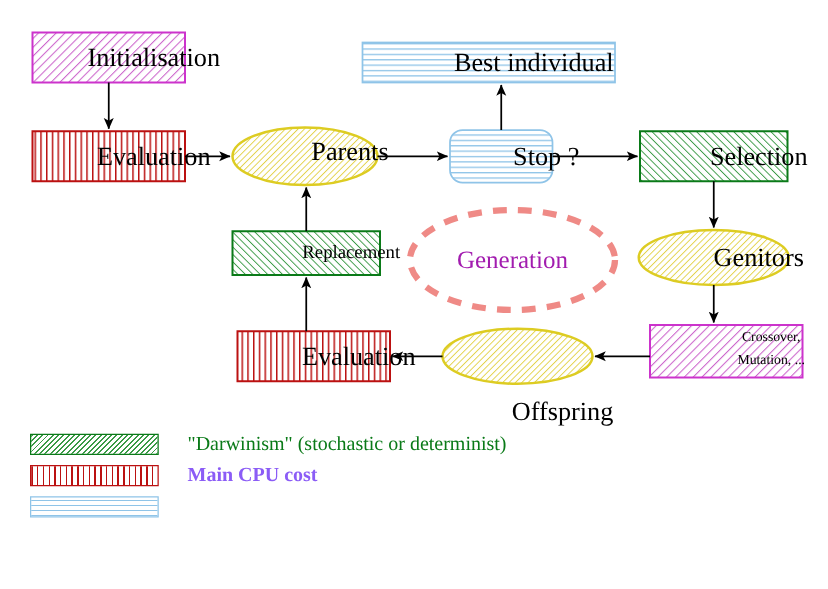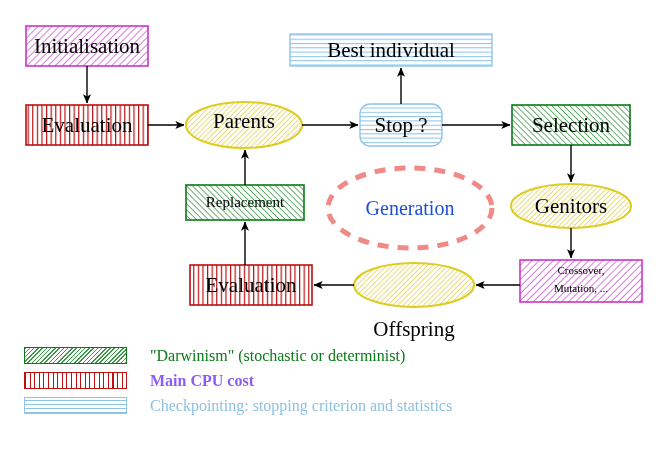--- a/index.html
+++ b/index.html
@@ -26,31 +26,32 @@
   .node-label {
     position: absolute;
     display: flex;
     align-items: center;
     justify-content: center;
     text-align: center;
     color: #000000;
     line-height: 1.05;
     pointer-events: none;
     white-space: nowrap;
+    padding-left: 36px;
   }
   .lbl-big   { font-size: 21px; }
   .lbl-med   { font-size: 15px; }
   .lbl-small { font-size: 11px; }
 
   .gen-label {
     position: absolute;
     display: flex;
     align-items: center;
     justify-content: center;
-    color: #1d4ed8;
+    color: #a21caf;
     font-size: 20px;
   }
 
   
   #legend {
     position: absolute;
     left: 24px;
     top: 344px;
     width: 620px;
   }
@@ -215,18 +216,17 @@
       <div class="legend-text lt-green">"Darwinism" (stochastic or determinist)</div>
     </div>
 
     <div class="legend-row">
       <div class="swatch sw-red"></div>
       <div class="legend-text lt-red">Main CPU cost</div>
     </div>
 
     <div class="legend-row">
       <div class="swatch sw-blue"></div>
-      <div class="legend-text lt-blue">Checkpointing: stopping criterion and statistics</div>
     </div>
 
   </div>
 
 </div>
 
 </body></html>

